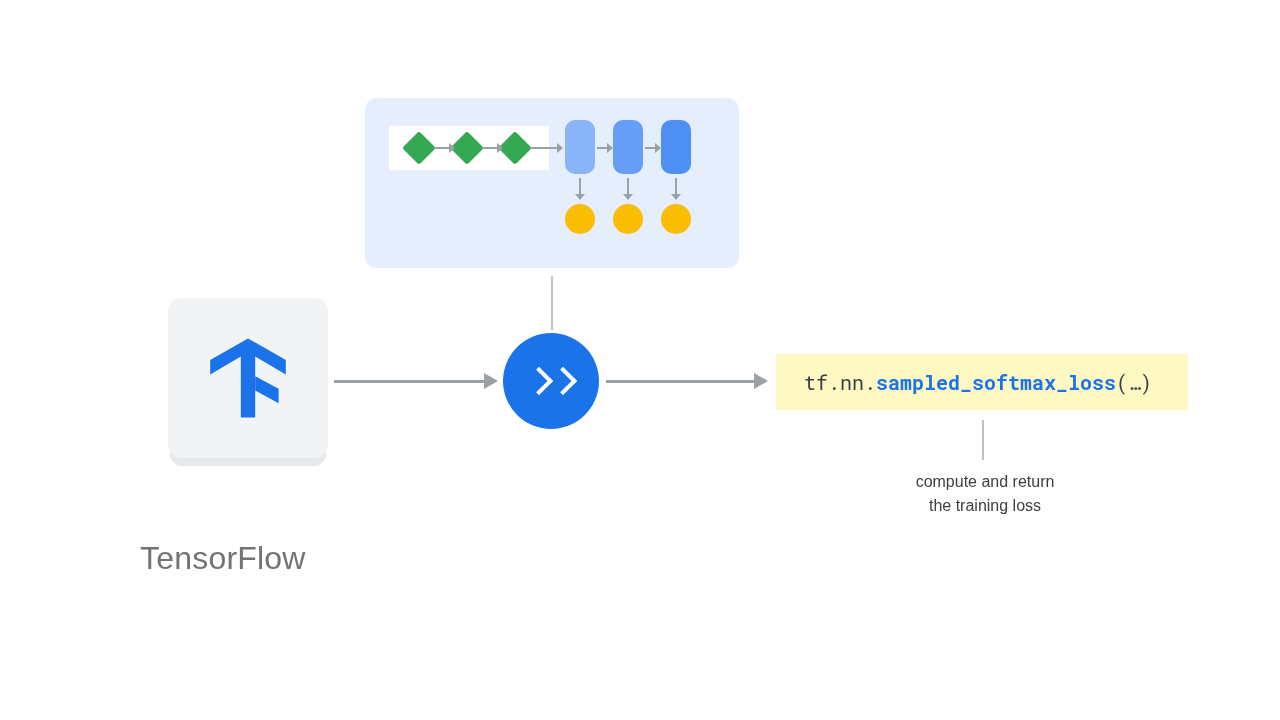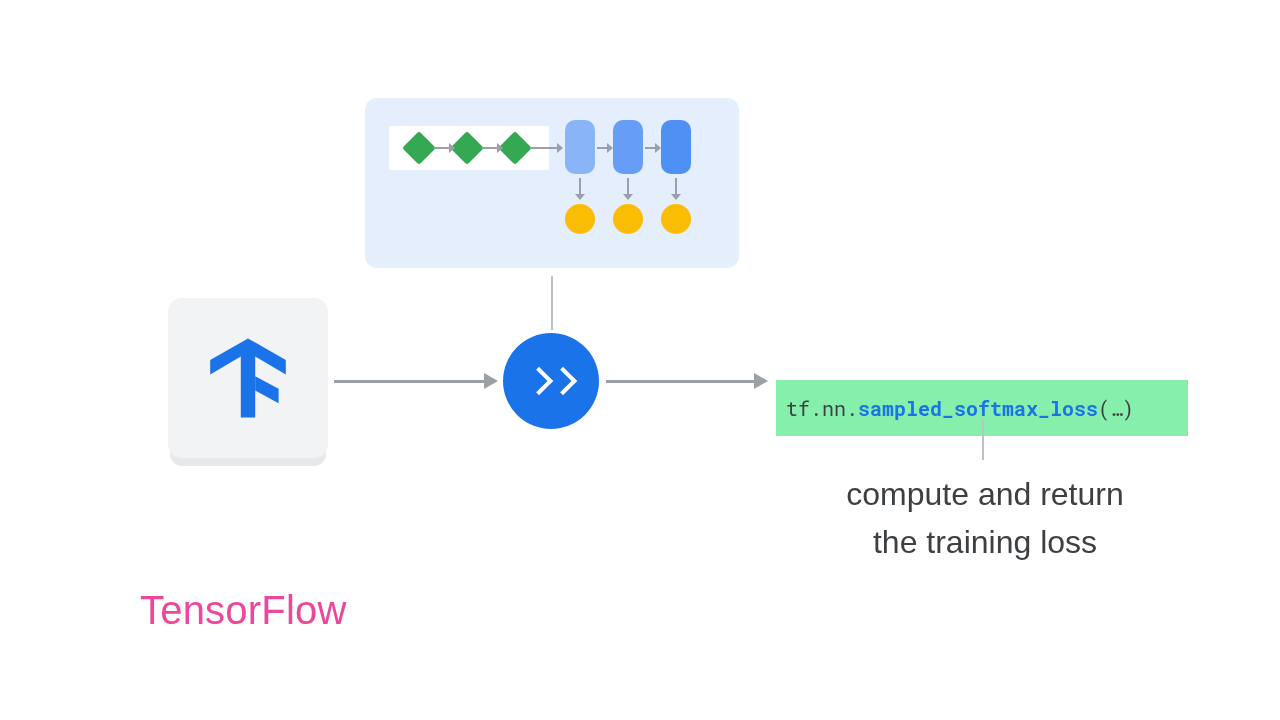--- a/index.html
+++ b/index.html
@@ -31,24 +31,23 @@
   .tf-logo-wrap {
     position: absolute;
     left: 50%; top: 50%;
     transform: translate(-50%, -50%);
     width: 90px; height: 90px;
   }
   .tf-label {
     position: absolute;
     left: 140px;
     top: 540px;
-    font-size: 40px;
-    color: #ec4899;
+    font-size: 32px;
+    color: #737373;
     letter-spacing: 0.2px;
-    margin-top: 48px;
   }
 
   
   .arrow-h {
     position: absolute;
     height: 0;
   }
   .arrow-h .line {
     position: absolute;
     top: -1.5px;
@@ -167,41 +166,40 @@
     background: #fbbc04;
   }
 
   
   .code-box {
     position: absolute;
     left: 776px;
     top: 354px;
     width: 412px;
     height: 56px;
-    background: #86efac;
+    background: #fef9c3;
     display: flex;
     align-items: center;
-    padding-left: 10px;
+    padding-left: 28px;
     font-family: "Roboto Mono", Menlo, Consolas, monospace;
     font-size: 20px;
     color: #3c4043;
     box-sizing: border-box;
     white-space: nowrap;
-    margin-top: 26px;
   }
   .code-box .fn { color: #1a73e8; font-weight: bold; }
 
   
   .caption {
     position: absolute;
     left: 780px;
     top: 470px;
     width: 410px;
     text-align: center;
-    font-size: 32px;
+    font-size: 16px;
     color: #3c4043;
     line-height: 1.5;
   }
 </style>
 </head>
 <body>
 
 <div class="stage">
 
   <div class="tf-card">

